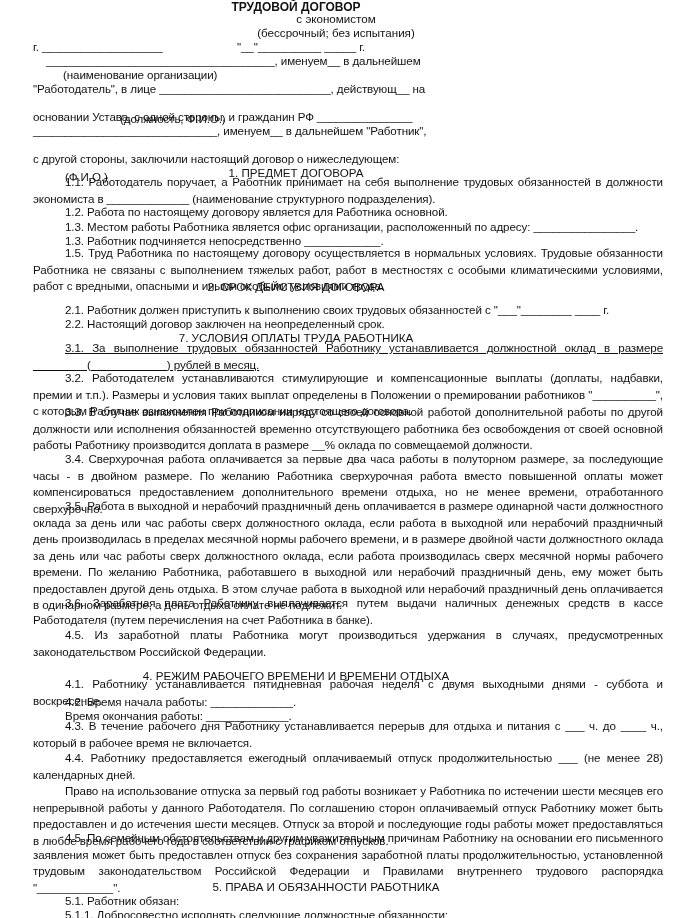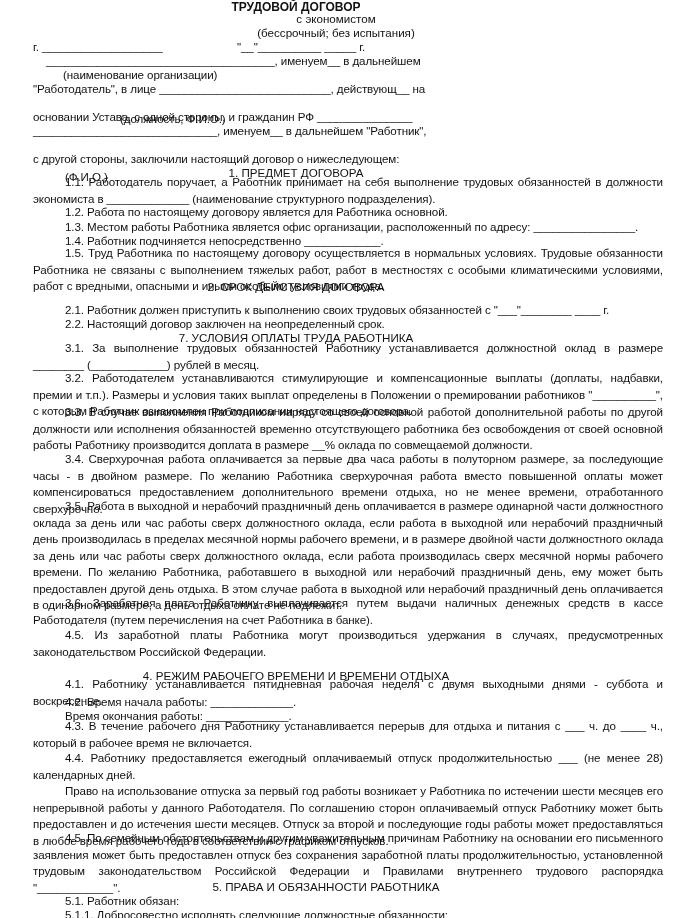--- a/index.html
+++ b/index.html
@@ -30,29 +30,29 @@
   <div class="l" style="left:120px; top:112px;">(должность, Ф.И.О.)</div>
   <div class="l" style="left:33px; top:110px;">основании Устава, с одной стороны, и гражданин РФ _______________</div>
   <div class="l" style="left:33px; top:124px;">_____________________________, именуем__ в дальнейшем "Работник",</div>
   <div class="l" style="left:65px; top:122px;margin-top:48px;">(Ф.И.О.)</div>
   <div class="l" style="left:33px; top:152px;">с другой стороны, заключили настоящий договор о нижеследующем:</div>
 
   <div class="c" style="top:166px;">1. ПРЕДМЕТ ДОГОВОРА</div>
   <div class="j" style="top:174px; line-height:16.5px;"><span class="ind"></span><span>1.1. Работодатель поручает, а Работник принимает на себя выполнение трудовых обязанностей в должности экономиста в _____________ (наименование структурного подразделения).</span></div>
   <div class="l" style="left:65px; top:205px;">1.2. Работа по настоящему договору является для Работника основной.</div>
   <div class="l" style="left:65px; top:220px;">1.3. Местом работы Работника является офис организации, расположенный по адресу: ________________.</div>
-  <div class="l" style="left:65px; top:234px;">1.4. Работник подчиняется непосредственно ____________.</div>
+  <div class="l" style="left:65px; top:234px;">1.3. Работник подчиняется непосредственно ____________.</div>
   <div class="j" style="top:245px; line-height:16.5px;"><span class="ind"></span><span>1.5. Труд Работника по настоящему договору осуществляется в нормальных условиях. Трудовые обязанности Работника не связаны с выполнением тяжелых работ, работ в местностях с особыми климатическими условиями, работ с вредными, опасными и иными особыми условиями труда.</span></div>
 
   <div class="c" style="top:280px;">2. СРОК ДЕЙСТВИЯ ДОГОВОРА</div>
   <div class="l" style="left:65px; top:303px;">2.1. Работник должен приступить к выполнению своих трудовых обязанностей с "___"________ ____ г.</div>
   <div class="l" style="left:65px; top:317px;">2.2. Настоящий договор заключен на неопределенный срок.</div>
 
   <div class="c" style="top:331px;">7. УСЛОВИЯ ОПЛАТЫ ТРУДА РАБОТНИКА</div>
-  <div class="j" style="top:340px; line-height:16.5px;"><span class="ind"></span><span>3.1. За выполнение трудовых обязанностей Работнику устанавливается должностной оклад в размере ________ (____________) рублей в месяц.</span></div>
+  <div class="j" style="top:340px; line-height:16.5px;text-decoration:underline;"><span class="ind"></span><span>3.1. За выполнение трудовых обязанностей Работнику устанавливается должностной оклад в размере ________ (____________) рублей в месяц.</span></div>
   <div class="j" style="top:370px; line-height:16.5px;"><span class="ind"></span><span>3.2. Работодателем устанавливаются стимулирующие и компенсационные выплаты (доплаты, надбавки, премии и т.п.). Размеры и условия таких выплат определены в Положении о премировании работников "__________", с которым Работник ознакомлен при подписании настоящего договора.</span></div>
   <div class="j" style="top:404px; line-height:16.5px;"><span class="ind"></span><span>3.3. В случае выполнения Работником наряду со своей основной работой дополнительной работы по другой должности или исполнения обязанностей временно отсутствующего работника без освобождения от своей основной работы Работнику производится доплата в размере __% оклада по совмещаемой должности.</span></div>
   <div class="j" style="top:451px; line-height:16.5px;"><span class="ind"></span><span>3.4. Сверхурочная работа оплачивается за первые два часа работы в полуторном размере, за последующие часы - в двойном размере. По желанию Работника сверхурочная работа вместо повышенной оплаты может компенсироваться предоставлением дополнительного времени отдыха, но не менее времени, отработанного сверхурочно.</span></div>
   <div class="j" style="top:498px; line-height:16.5px;"><span class="ind"></span><span>3.5. Работа в выходной и нерабочий праздничный день оплачивается в размере одинарной части должностного оклада за день или час работы сверх должностного оклада, если работа в выходной или нерабочий праздничный день производилась в пределах месячной нормы рабочего времени, и в размере двойной части должностного оклада за день или час работы сверх должностного оклада, если работа производилась сверх месячной нормы рабочего времени. По желанию Работника, работавшего в выходной или нерабочий праздничный день, ему может быть предоставлен другой день отдыха. В этом случае работа в выходной или нерабочий праздничный день оплачивается в одинарном размере, а день отдыха оплате не подлежит.</span></div>
   <div class="j" style="top:595px; line-height:16.5px;"><span class="ind"></span><span>3.6. Заработная плата Работнику выплачивается путем выдачи наличных денежных средств в кассе Работодателя (путем перечисления на счет Работника в банке).</span></div>
   <div class="j" style="top:627px; line-height:16.5px;"><span class="ind"></span><span>4.5. Из заработной платы Работника могут производиться удержания в случаях, предусмотренных законодательством Российской Федерации.</span></div>
 
   <div class="c" style="top:669px;">4. РЕЖИМ РАБОЧЕГО ВРЕМЕНИ И ВРЕМЕНИ ОТДЫХА</div>
   <div class="j" style="top:676px; line-height:16.5px;"><span class="ind"></span><span>4.1. Работнику устанавливается пятидневная рабочая неделя с двумя выходными днями - суббота и воскресенье.</span></div>
   <div class="l" style="left:65px; top:690px; top:695px;">4.2. Время начала работы: _____________.</div>

